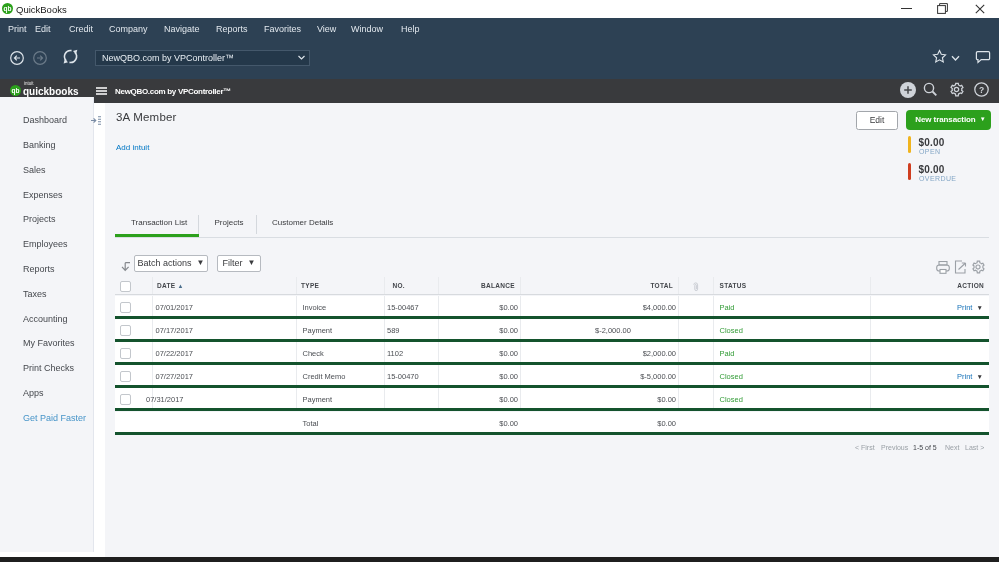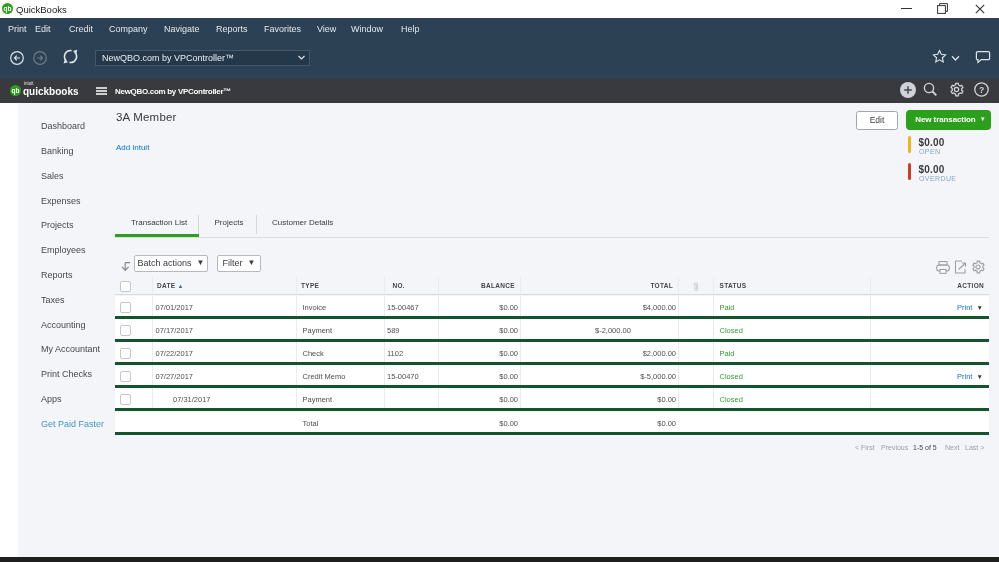--- a/index.html
+++ b/index.html
@@ -18,21 +18,21 @@
   #navbar { left:0; top:38px; width:999px; height:41px; background:#2d4154; }
   #urlbox { left:95px; top:11.5px; width:215px; height:16.5px; background:#24384a; border:1px solid #44586b;
             color:#e8eef3; font-size:9px; line-height:14.5px; padding-left:6px; }
   #urlbox .chev { position:absolute; right:3px; top:2px; }
 
   
   #appheader { left:0; top:79px; width:999px; height:24px; background:#393a3d; }
   #apptitle { left:115px; top:7.5px; color:#fff; font-size:8px; font-weight:bold; letter-spacing:-0.3px; }
 
   
-  #sidebar { left:0; top:103px; width:94px; height:455px; background:#f4f5f8; border-right:1px solid #e3e6ed;margin-left:18px; }
+  #sidebar { left:0; top:97px; width:94px; height:455px; background:#f4f5f8; border-right:1px solid #e3e6ed; }
   #sidebar .item { position:absolute; left:23px; font-size:9px; color:#45484d; }
   #main { left:105px; top:103px; width:894px; height:455px; background:#f4f5f8; }
 
   #bottombar { left:0; top:557px; width:999px; height:5px; background:#1f1f1f; }
 
   
   #h1 { left:11px; top:8px; font-size:11.5px; color:#393a3d; font-weight:500; letter-spacing:0.2px;}
   #editbtn { left:751px; top:7.5px; width:42px; height:19px; background:#fff; border:1px solid #a2a6ab; border-radius:2.5px;
              font-size:8.5px; color:#393a3d; text-align:center; line-height:17px; }
   #newtx { left:801px; top:7px; width:85px; height:20px; background:#2ca01c; border-radius:4px; color:#fff;
@@ -162,21 +162,21 @@
     <path d="M7 0.8 h3 M7 3.3 h3 M7 5.8 h3 M7 8.3 h3" stroke="#7a8ca5" stroke-width="1.1"></path>
   </svg>
   <div class="item" style="top:43px;">Banking</div>
   <div class="item" style="top:68px;">Sales</div>
   <div class="item" style="top:93px;">Expenses</div>
   <div class="item" style="top:117px;">Projects</div>
   <div class="item" style="top:142px;">Employees</div>
   <div class="item" style="top:167px;">Reports</div>
   <div class="item" style="top:192px;">Taxes</div>
   <div class="item" style="top:217px;">Accounting</div>
-  <div class="item" style="top:241px;">My Accountant</div>
+  <div class="item" style="top:241px;">My Favorites</div>
   <div class="item" style="top:266px;">Print Checks</div>
   <div class="item" style="top:291px;">Apps</div>
   <div class="item" style="top:316px; color:#4694c8;">Get Paid Faster</div>
 </div>
 
 <div id="main" class="abs">
   <div id="h1" class="abs">3A Member</div>
   <div id="editbtn" class="abs">Edit</div>
   <div id="newtx" class="abs">New transaction &nbsp;<span style="font-size:6px; position:relative; top:-1px;">▼</span></div>
   <div id="addnotes" class="abs">Add intuit</div>
@@ -310,21 +310,21 @@
     <div class="row" style="top:111.3px;">
       <div class="cb"></div>
       <div class="vline" style="left:37px"></div>
       <div class="vline" style="left:181px"></div>
       <div class="vline" style="left:269px"></div>
       <div class="vline" style="left:323px"></div>
       <div class="vline" style="left:405px"></div>
       <div class="vline" style="left:563px"></div>
       <div class="vline" style="left:598px"></div>
       <div class="vline" style="left:755px"></div>
-      <div class="cell" style="left:58px;">07/31/2017</div>
+      <div class="cell" style="left:31px;">07/31/2017</div>
       <div class="cell" style="left:187.5px;">Payment</div>
       <div class="cell" style="left:272px;"></div>
       <div class="cell" style="left:325px; width:78px; text-align:right;">$0.00</div>
       <div class="cell" style="left:480px; width:81px; text-align:right;">$0.00</div>
       <div class="cell green" style="left:604.5px;">Closed</div>
     </div>
     <div class="row" style="top:134.5px;">
       <div class="cell" style="left:187.5px;">Total</div>
       <div class="cell" style="left:325px; width:78px; text-align:right;">$0.00</div>
       <div class="cell" style="left:480px; width:81px; text-align:right;">$0.00</div>

